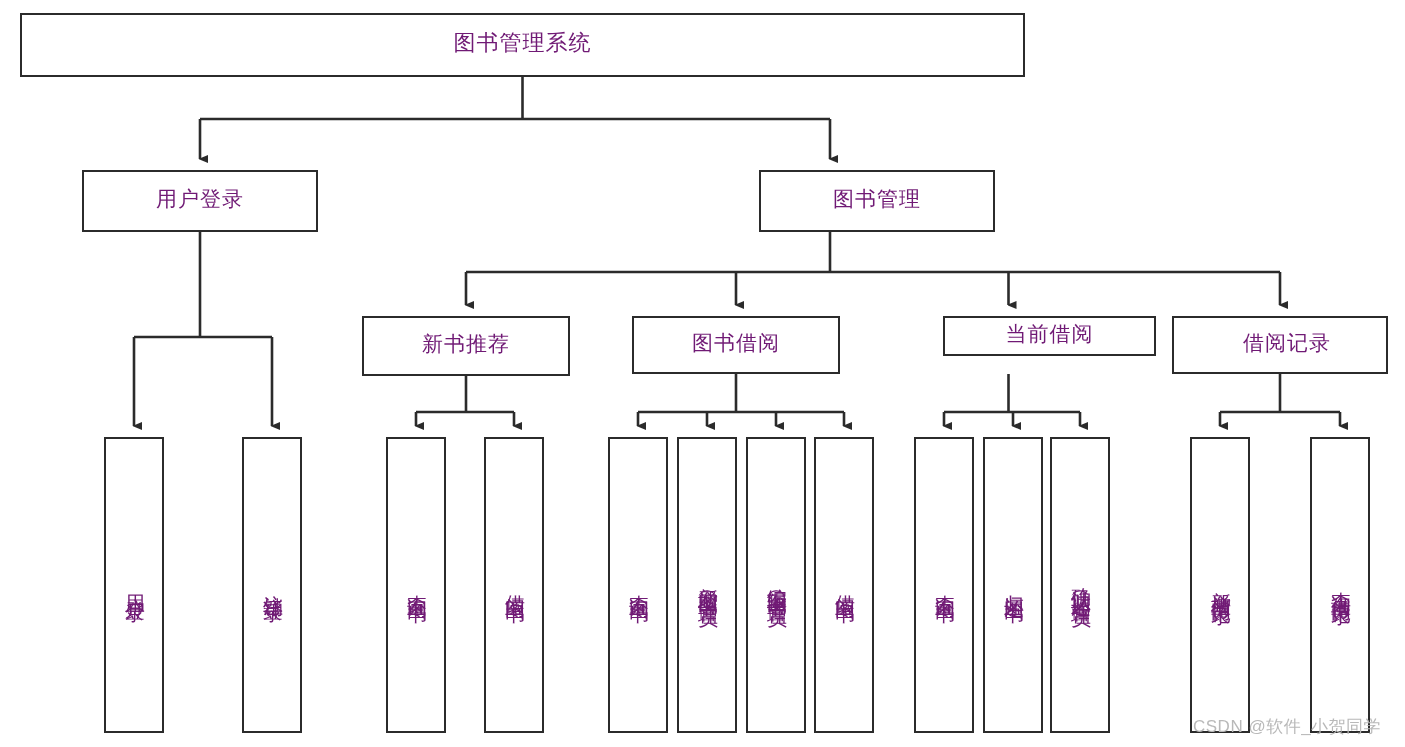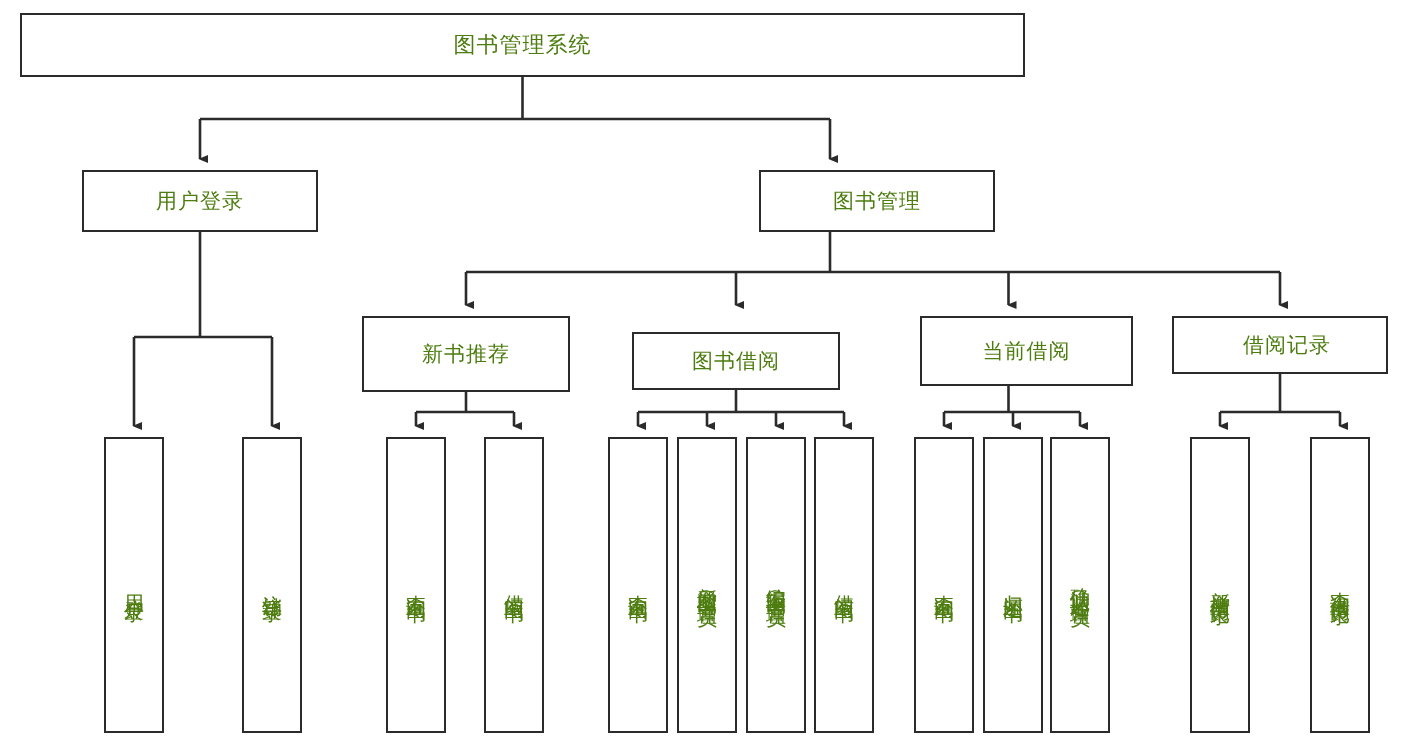--- a/index.html
+++ b/index.html
@@ -28,26 +28,27 @@
     position: absolute;
     box-sizing: border-box;
     background: #ffffff;
     border: 2px solid #2b2b2b;
     display: flex;
     align-items: center;
     justify-content: center;
     z-index: 3;
   }
   .node-label {
-    color: #4d7c0f;
+    color: #701a75;
     font-size: 21px;
     line-height: 1.18;
     letter-spacing: 1px;
     white-space: nowrap;
     text-align: left;
+    font-family: Liberation Mono, monospace;
   }
   .node.vertical .node-label {
     writing-mode: vertical-rl;
     text-orientation: upright;
     font-size: 20px;
     letter-spacing: 3px;
     line-height: 1.05;
   }
   .node.root .node-label { font-size: 22px; }
   .watermark {
@@ -110,27 +111,27 @@
   <div id="nodes">
       <div class="node root" style="left: 20px; top: 13px; width: 1005px; height: 64px;">
         <span class="node-label">图书管理系统</span>
       </div>
       <div class="node" style="left: 82px; top: 170px; width: 236px; height: 62px;">
         <span class="node-label">用户登录</span>
       </div>
       <div class="node" style="left: 712px; top: 170px; width: 236px; height: 62px; margin-left: 47px;">
         <span class="node-label">图书管理</span>
       </div>
-      <div class="node" style="left: 362px; top: 316px; width: 208px; height: 76px;">
+      <div class="node" style="left: 362px; top: 316px; width: 208px; height: 60px;">
         <span class="node-label">新书推荐</span>
       </div>
-      <div class="node" style="left: 632px; top: 316px; width: 208px; height: 58px; margin-top: 16px;">
+      <div class="node" style="left: 632px; top: 316px; width: 208px; height: 58px;">
         <span class="node-label">图书借阅</span>
       </div>
-      <div class="node" style="left: 920px; top: 316px; width: 213px; height: 70px;">
+      <div class="node" style="left: 943px; top: 316px; width: 213px; height: 40px;">
         <span class="node-label">当前借阅</span>
       </div>
       <div class="node" style="left: 1172px; top: 316px; width: 216px; height: 58px; padding-left: 14px;">
         <span class="node-label">借阅记录</span>
       </div>
       <div class="node vertical" style="left: 104px; top: 437px; width: 60px; height: 296px;">
         <span class="node-label">用户登录</span>
       </div>
       <div class="node vertical" style="left: 242px; top: 437px; width: 60px; height: 296px;">
         <span class="node-label">注销登录</span>
@@ -163,14 +164,15 @@
         <span class="node-label">确认归还（管理员）</span>
       </div>
       <div class="node vertical" style="left: 1190px; top: 437px; width: 60px; height: 296px;">
         <span class="node-label">新增借阅记录</span>
       </div>
       <div class="node vertical" style="left: 1310px; top: 437px; width: 60px; height: 296px;">
         <span class="node-label">查询借阅记录</span>
       </div>
     </div>
 
+  <div class="watermark" style="left: 1193px; top: 715px;">CSDN @软件_小贺同学</div>
 
 </div>
 
 </body></html>

